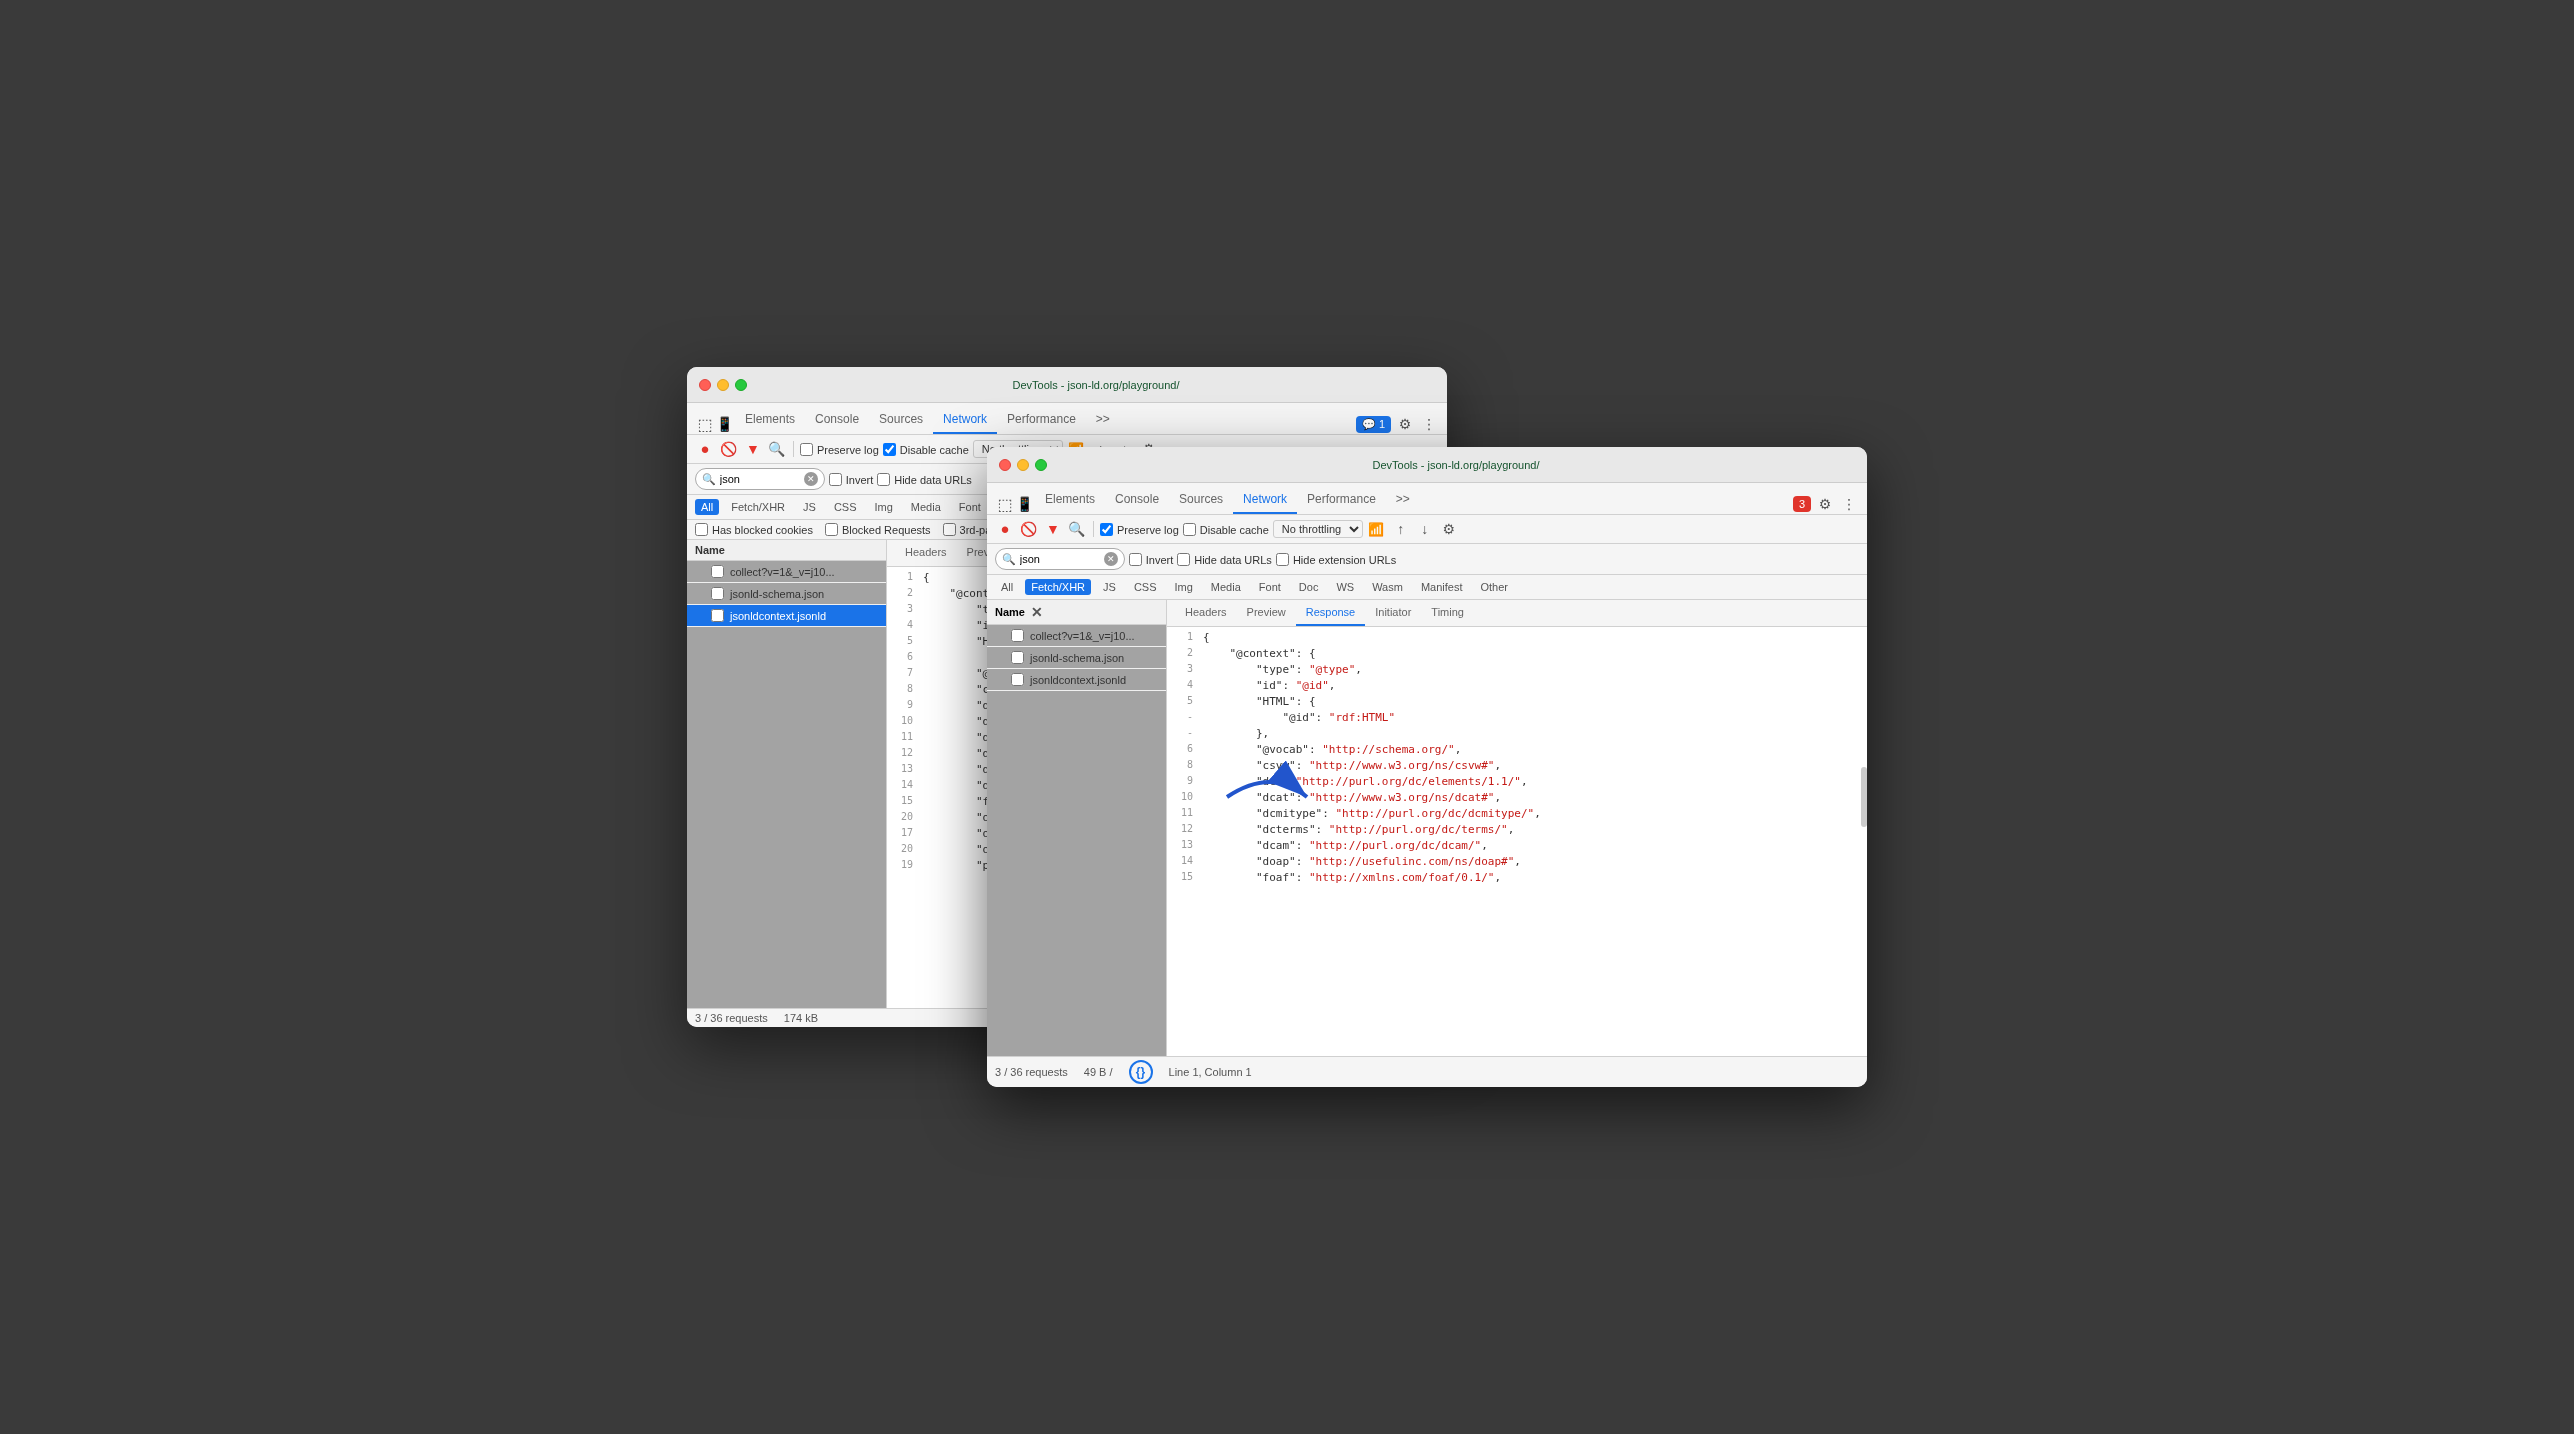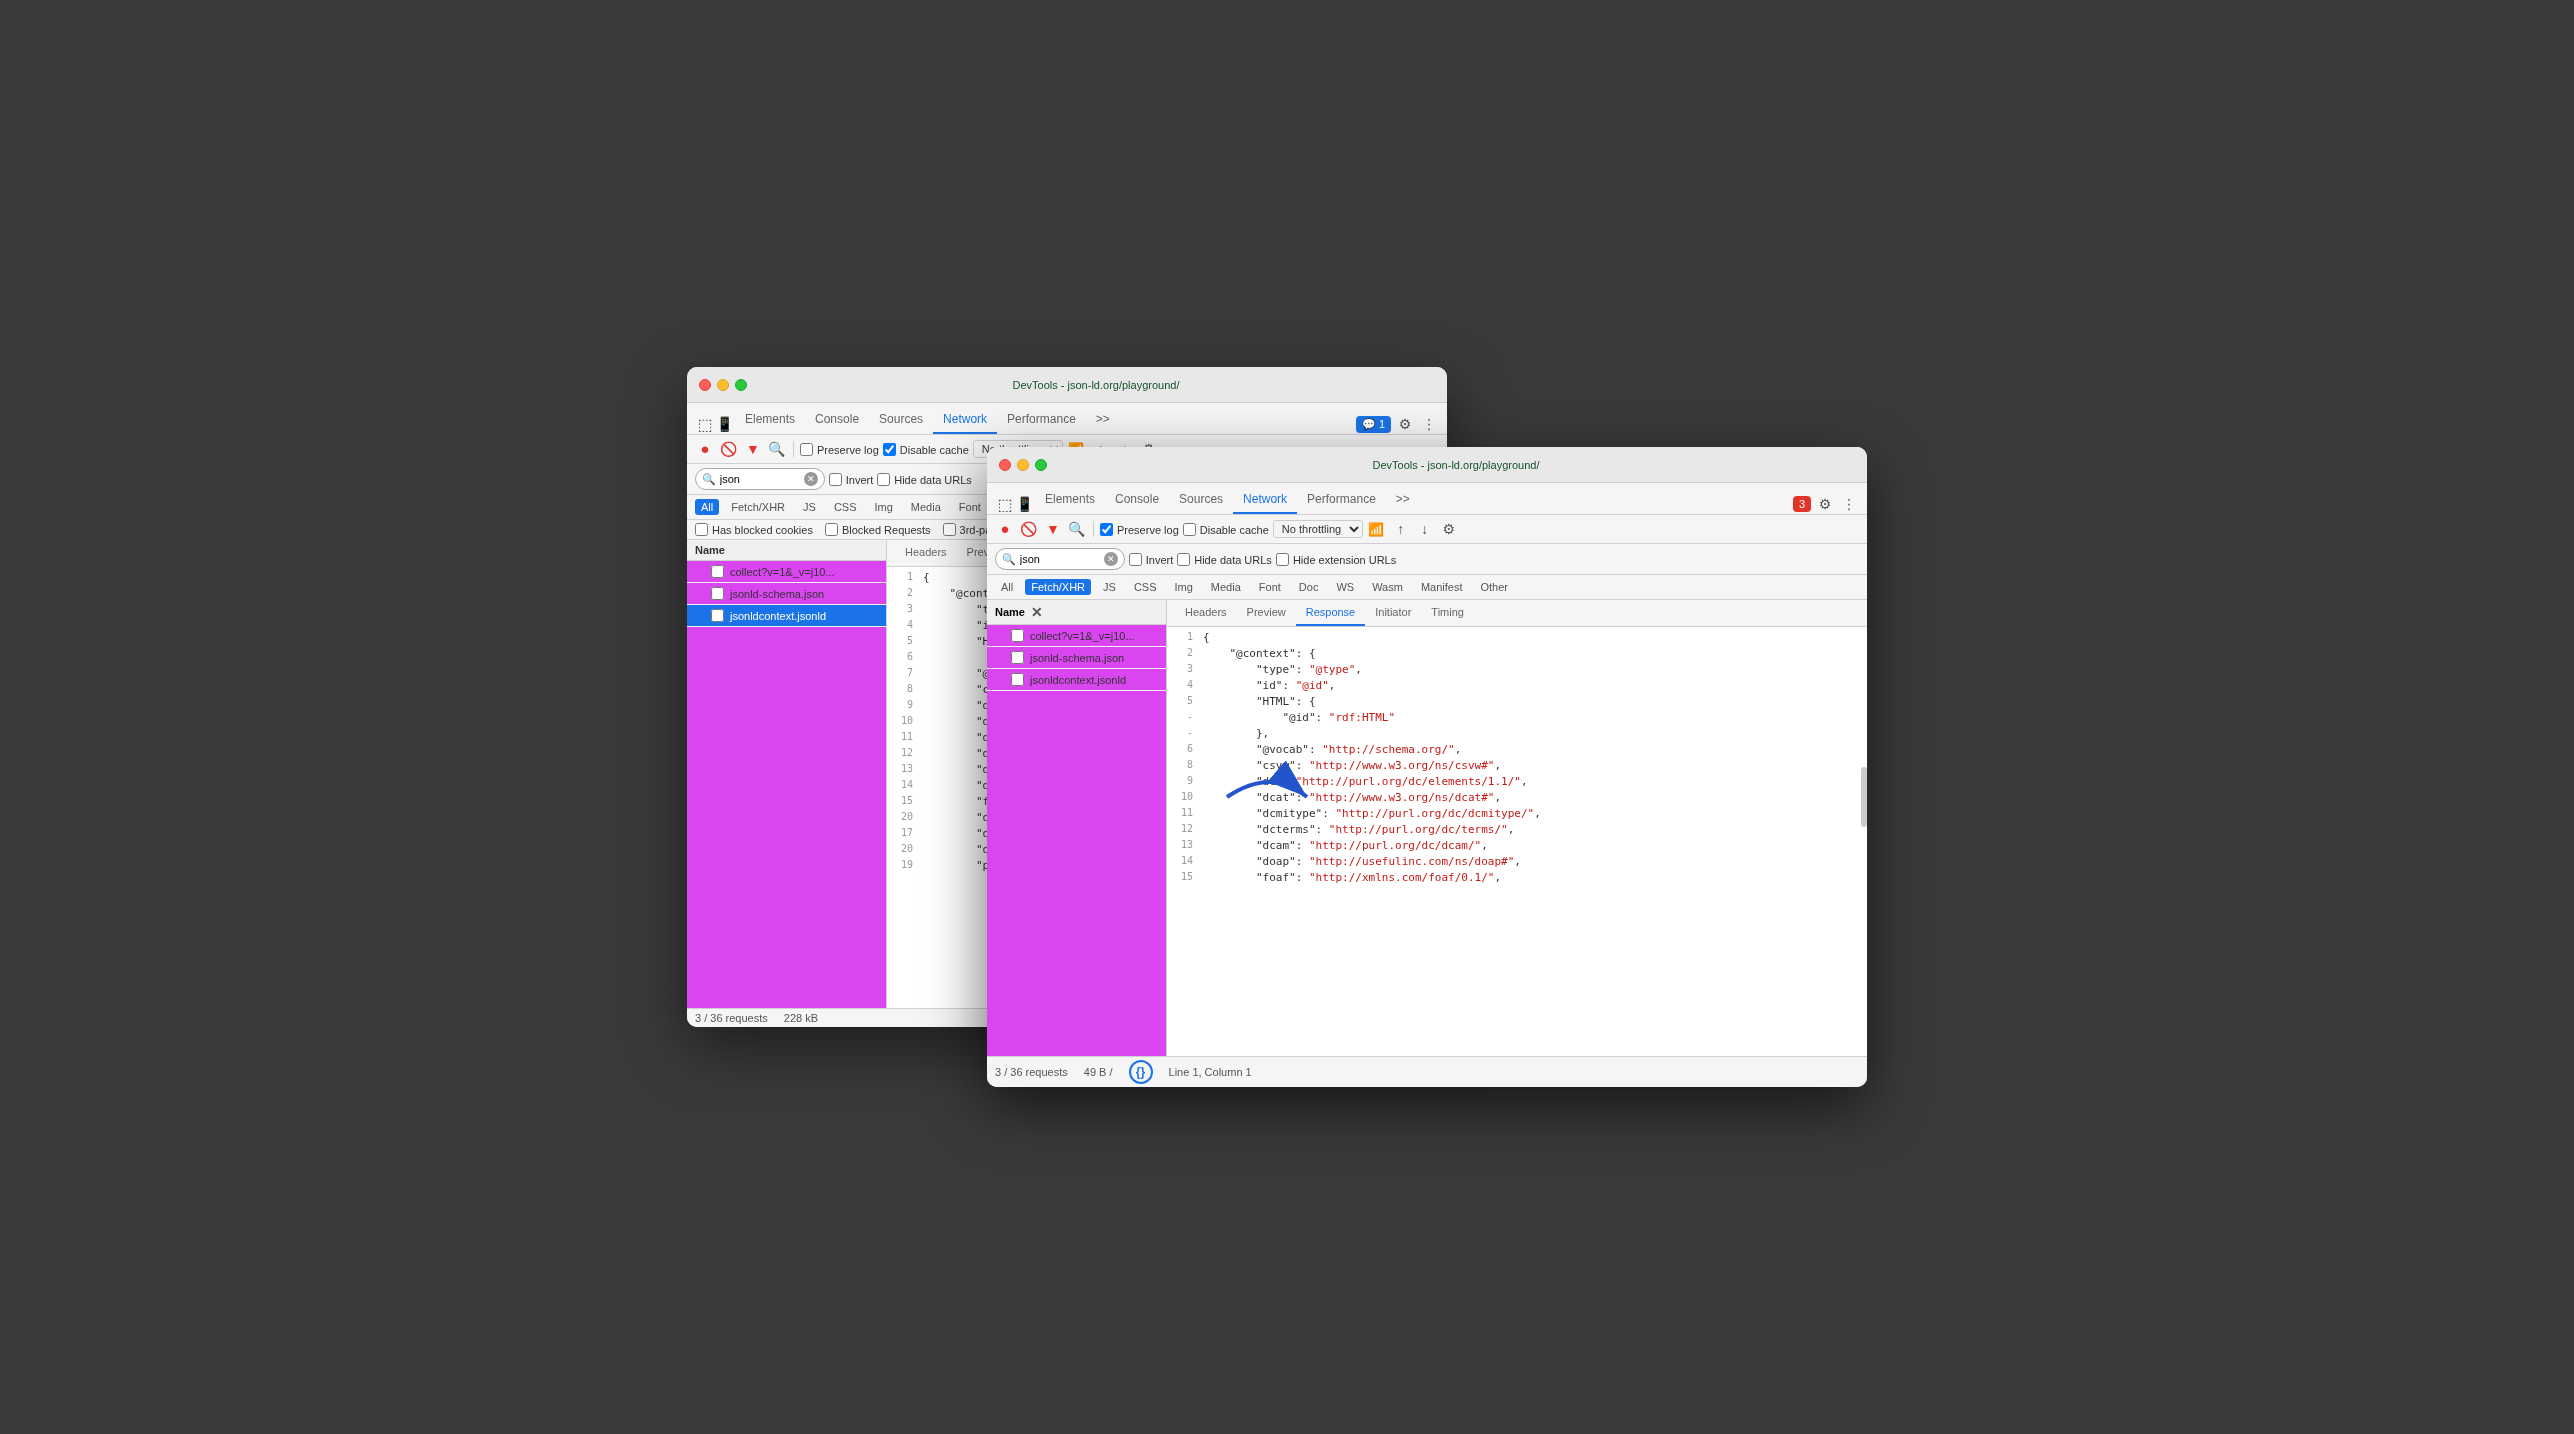--- a/index.html
+++ b/index.html
@@ -226,21 +226,21 @@
     .content-area {
       display: flex;
       flex: 1;
       overflow: hidden;
     }
 
     
     .file-list {
       width: 200px;
       border-right: 1px solid #d0d0d0;
-      background: #d946ef;
+      background: #a3a3a3;
       display: flex;
       flex-direction: column;
       flex-shrink: 0;
     }
 
     .file-list-header {
       padding: 4px 8px;
       font-size: 11px;
       color: #333;
       font-weight: 600;
@@ -600,21 +600,21 @@
                 <span class="line-num">19</span>
                 <span class="line-content">        "prof": <span class="json-string">"http://www.w3.or</span></span>
               </div>
           </div>
         </div>
       </div>
     </div>
 
     <div class="statusbar">
       <span>3 / 36 requests</span>
-      <span>228 kB</span>
+      <span>174 kB</span>
     </div>
   </div>
 
   <div class="arrow-overlay">
     <svg width="110" height="80" viewBox="0 0 110 80">
       <defs>
         <marker id="arrowhead" markerWidth="10" markerHeight="7" refX="10" refY="3.5" orient="auto">
           <polygon points="0 0, 10 3.5, 0 7" fill="#2255cc"></polygon>
         </marker>
       </defs>

